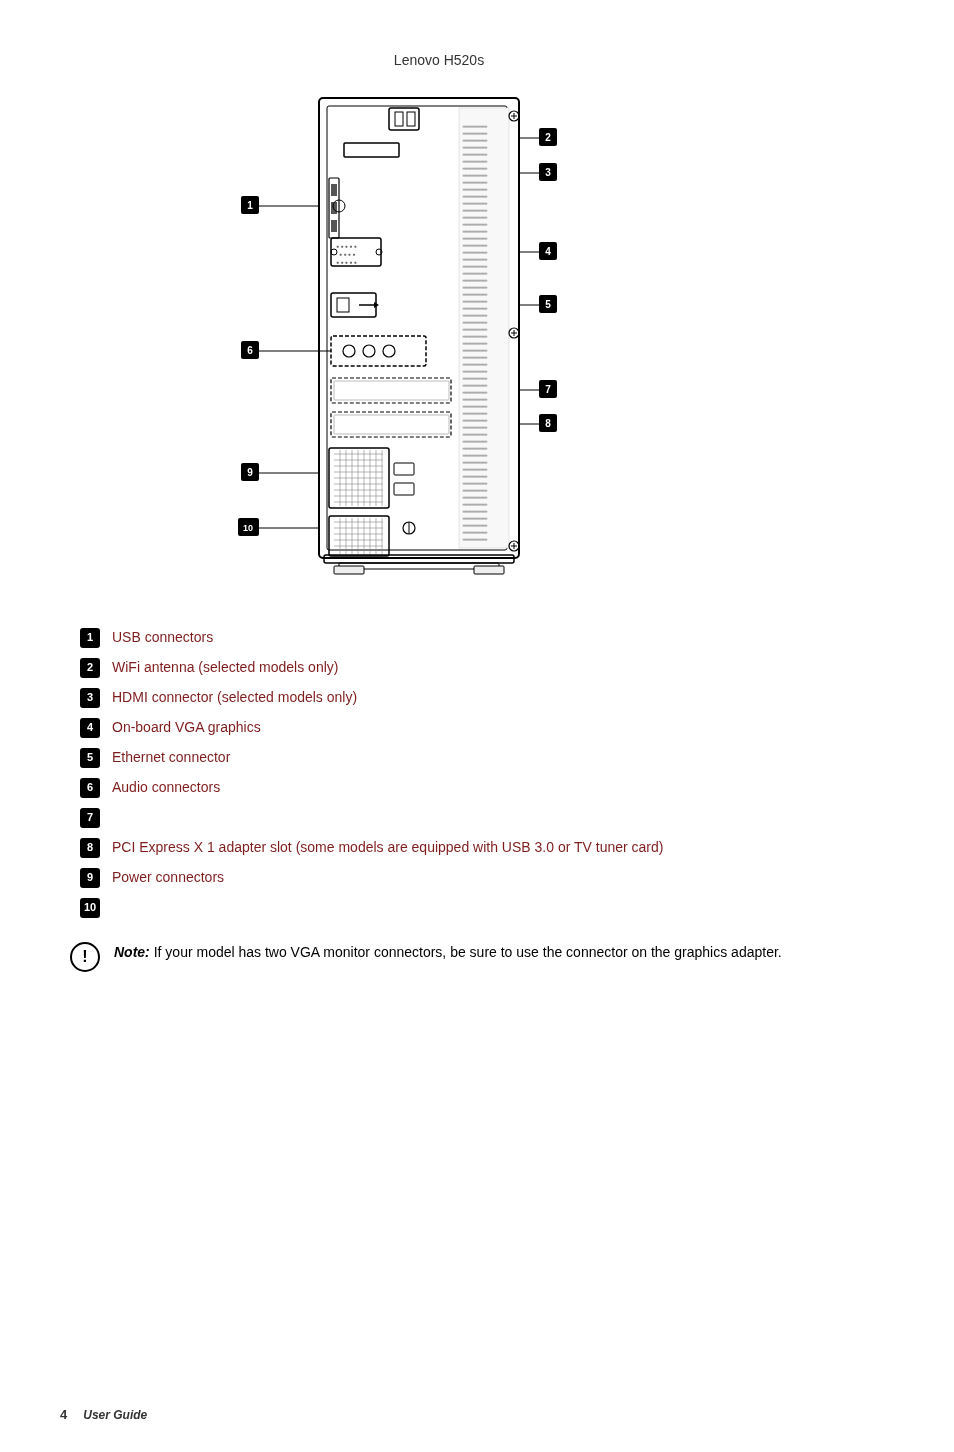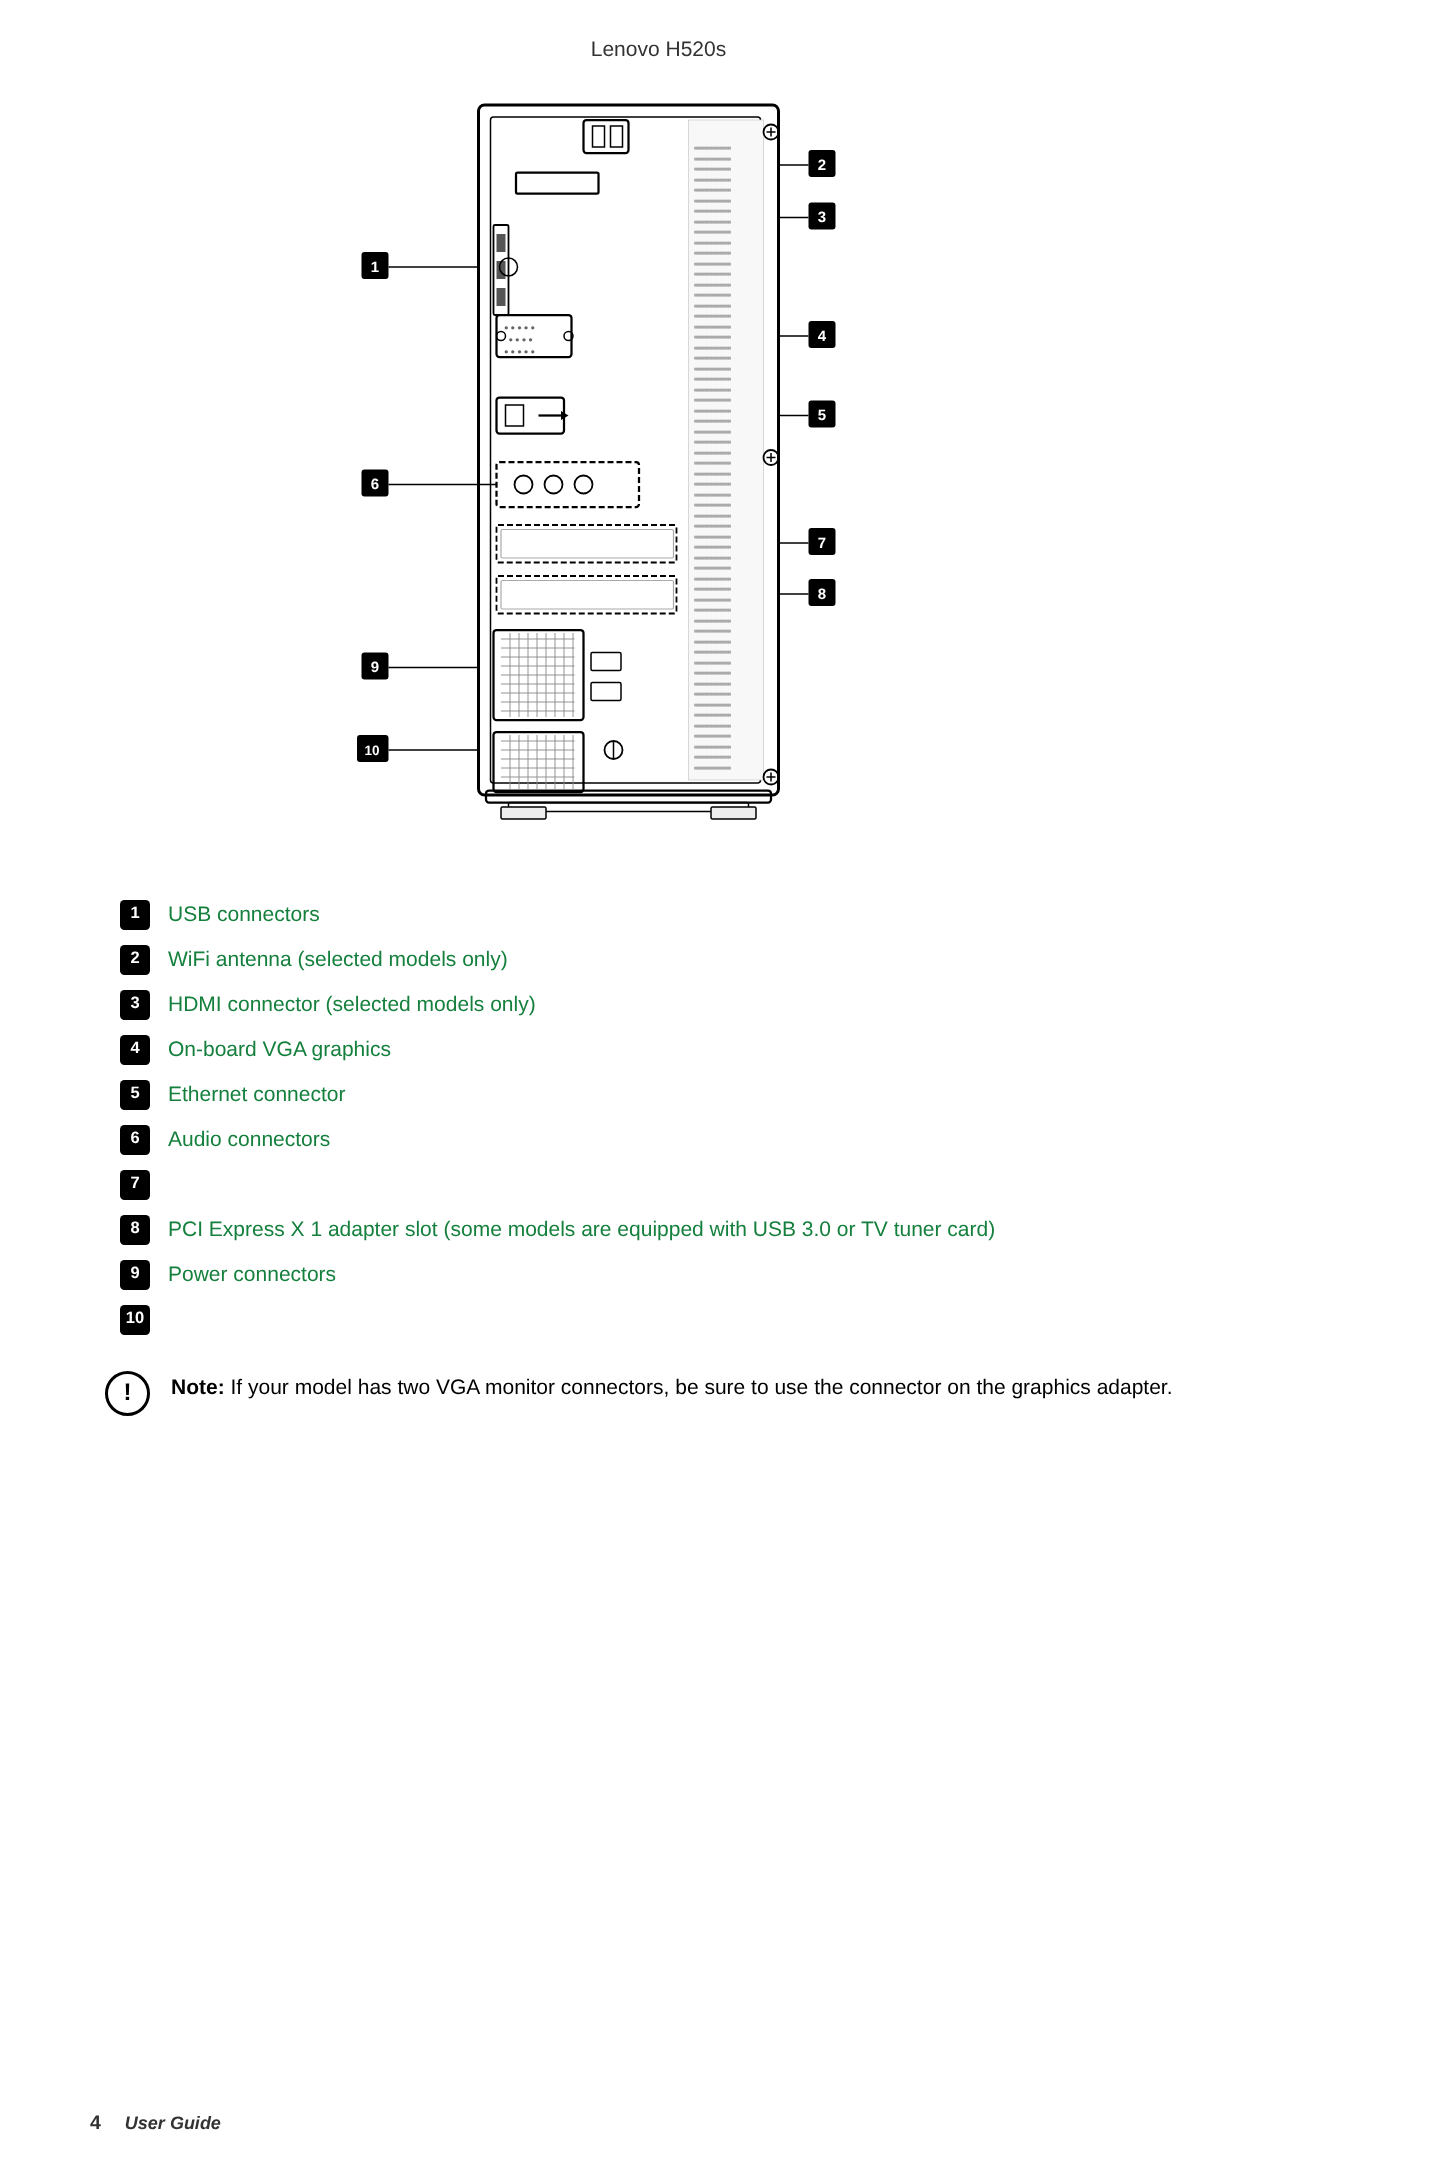--- a/index.html
+++ b/index.html
@@ -9,21 +9,21 @@
       background: #fff;
       font-family: Arial, Helvetica, sans-serif;
       font-size: 14px;
       color: #000;
       position: relative;
     }
 
     .page {
       width: 878px;
       min-height: 1452px;
-      padding: 24px 60px 40px 60px;
+      padding: 52px 60px 40px 60px;
       position: relative;
     }
 
     
     .diagram-title {
       text-align: center;
       font-size: 14px;
       margin-bottom: 10px;
       color: #333;
     }
@@ -60,21 +60,21 @@
       font-size: 11px;
       font-weight: bold;
       border-radius: 3px;
       flex-shrink: 0;
       margin-right: 12px;
       margin-top: 0px;
     }
 
     .legend-item .text {
       font-size: 14px;
-      color: #15803d;
+      color: #7f1d1d;
     }
 
     
     .note-section {
       display: flex;
       align-items: flex-start;
       margin-top: 24px;
       padding-left: 10px;
     }
 
@@ -99,20 +99,21 @@
       font-weight: bold;
     }
 
     .note-text {
       font-size: 14px;
       line-height: 1.5;
     }
 
     .note-text strong {
       font-weight: bold;
+      font-style: italic;
     }
 
     
     .footer {
       position: absolute;
       bottom: 30px;
       left: 60px;
       font-size: 13px;
       color: #333;
       font-weight: bold;

